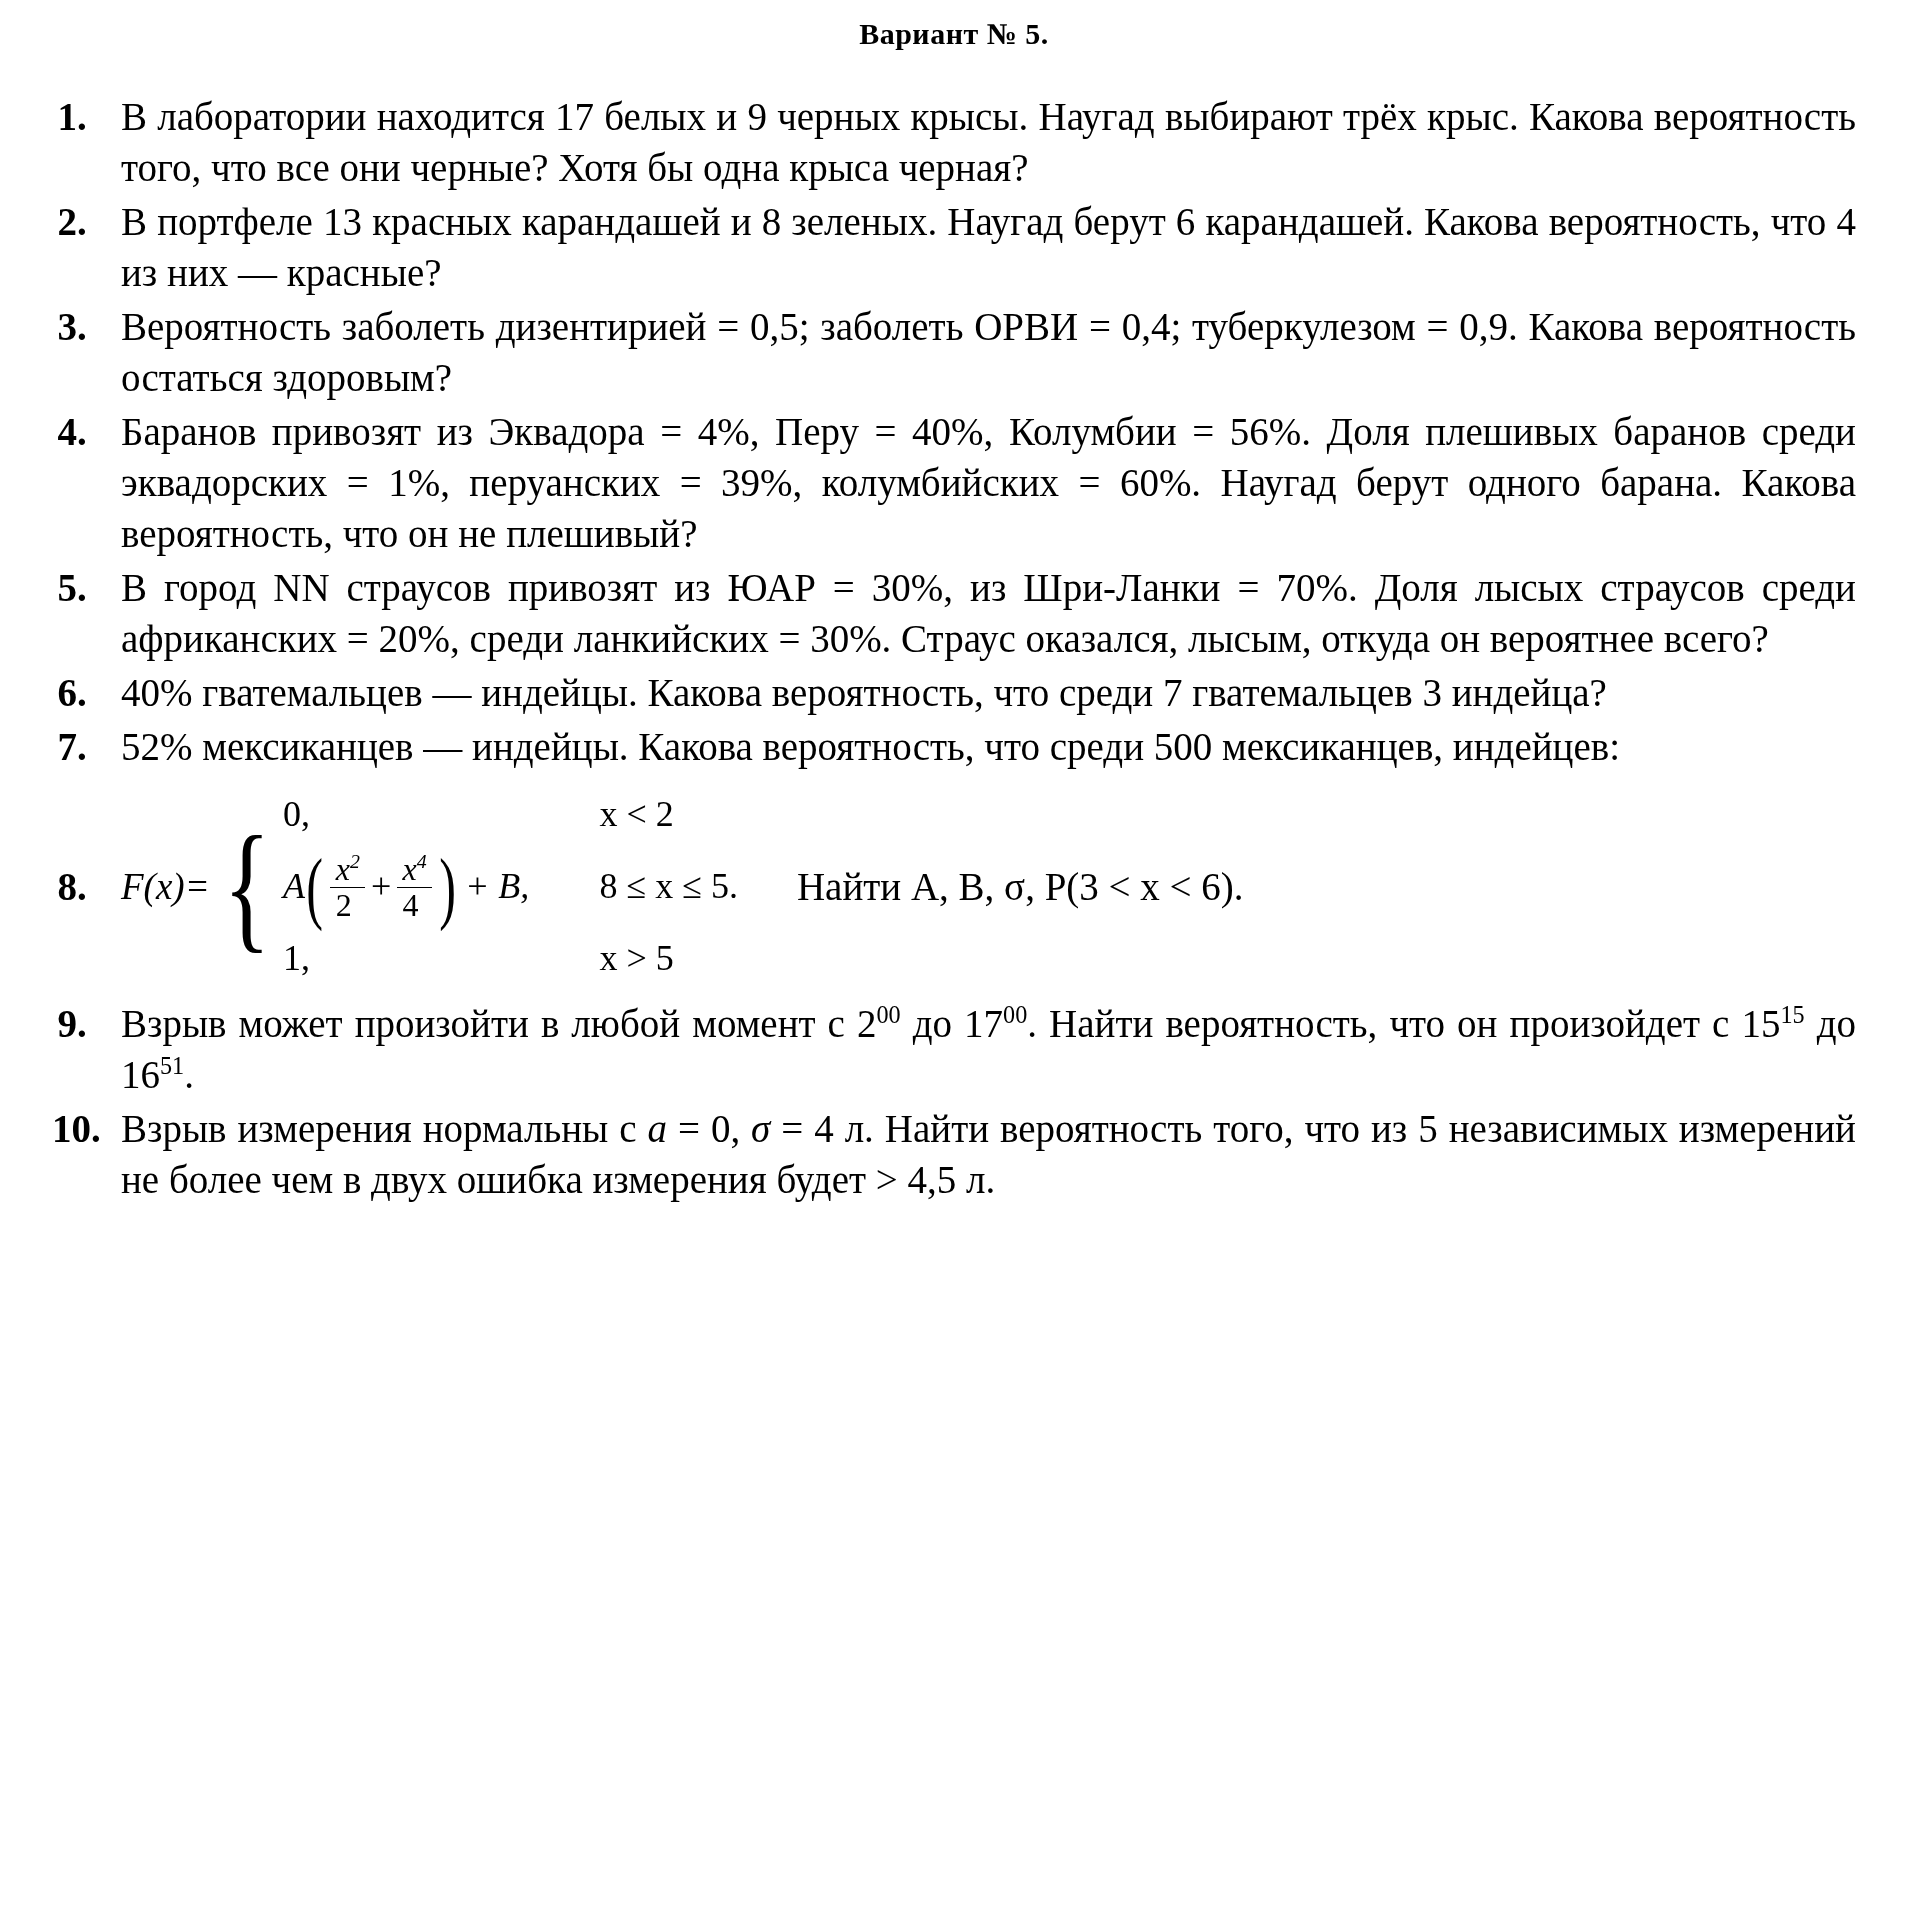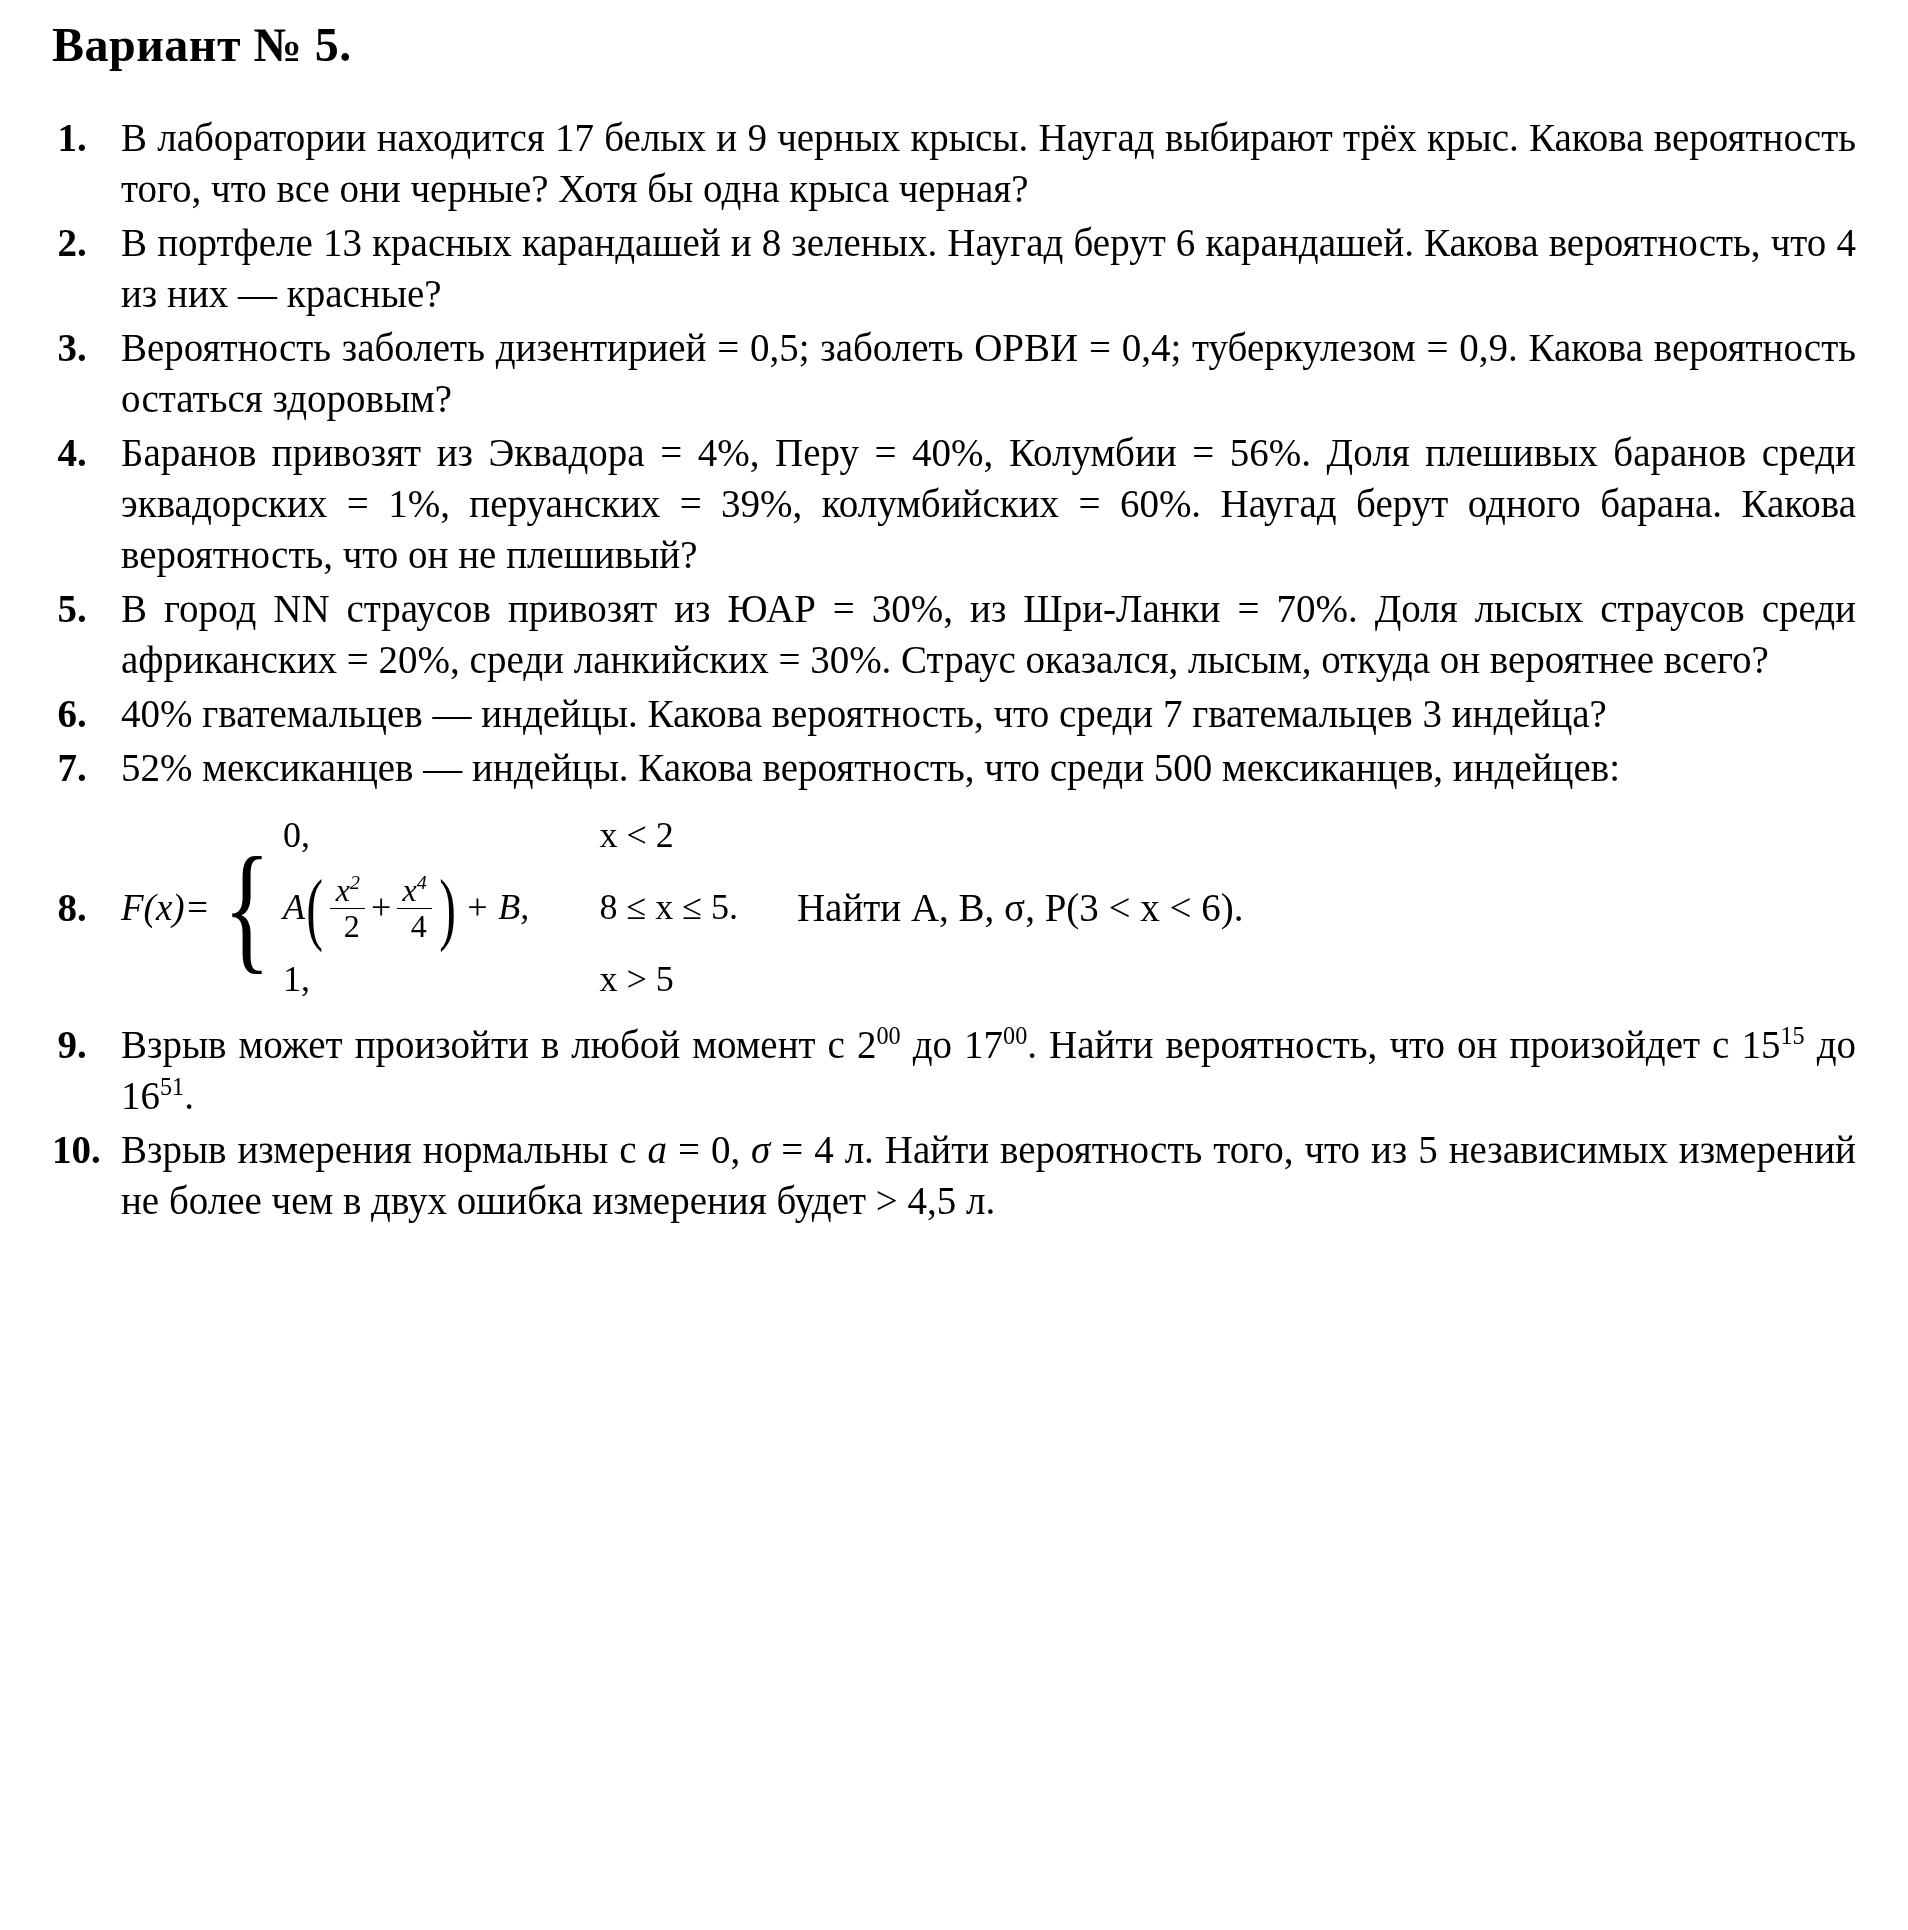--- a/index.html
+++ b/index.html
@@ -14,21 +14,22 @@
     color: #000000;
     -webkit-font-smoothing: antialiased;
   }
   .page {
     width: 1908px;
     min-height: 1931px;
     box-sizing: border-box;
     padding: 17px 52px 19px 52px;
   }
   .doc-title {
-    font-size: 48px;
+    text-align: center;
+    font-size: 30px;
     font-weight: bold;
     letter-spacing: 0.5px;
     margin: 0 0 41px 0;
   }
   ol.problems {
     list-style: none;
     margin: 0;
     padding: 0;
   }
   li.problem {
@@ -121,21 +122,21 @@
     min-width: 309px;
     display: flex;
     align-items: center;
   }
   .case-right {
     padding-left: 7.5px;
   }
   .frac {
     display: inline-flex;
     flex-direction: column;
-    align-items: flex-end;
+    align-items: flex-start;
     vertical-align: middle;
     margin: 0 5.6px;
     font-size: 32px;
     line-height: 1.0;
   }
   .frac .top {
     padding: 0 5.6px 1.9px 5.6px;
     border-bottom: 1.9px solid #000;
     font-style: italic;
   }

